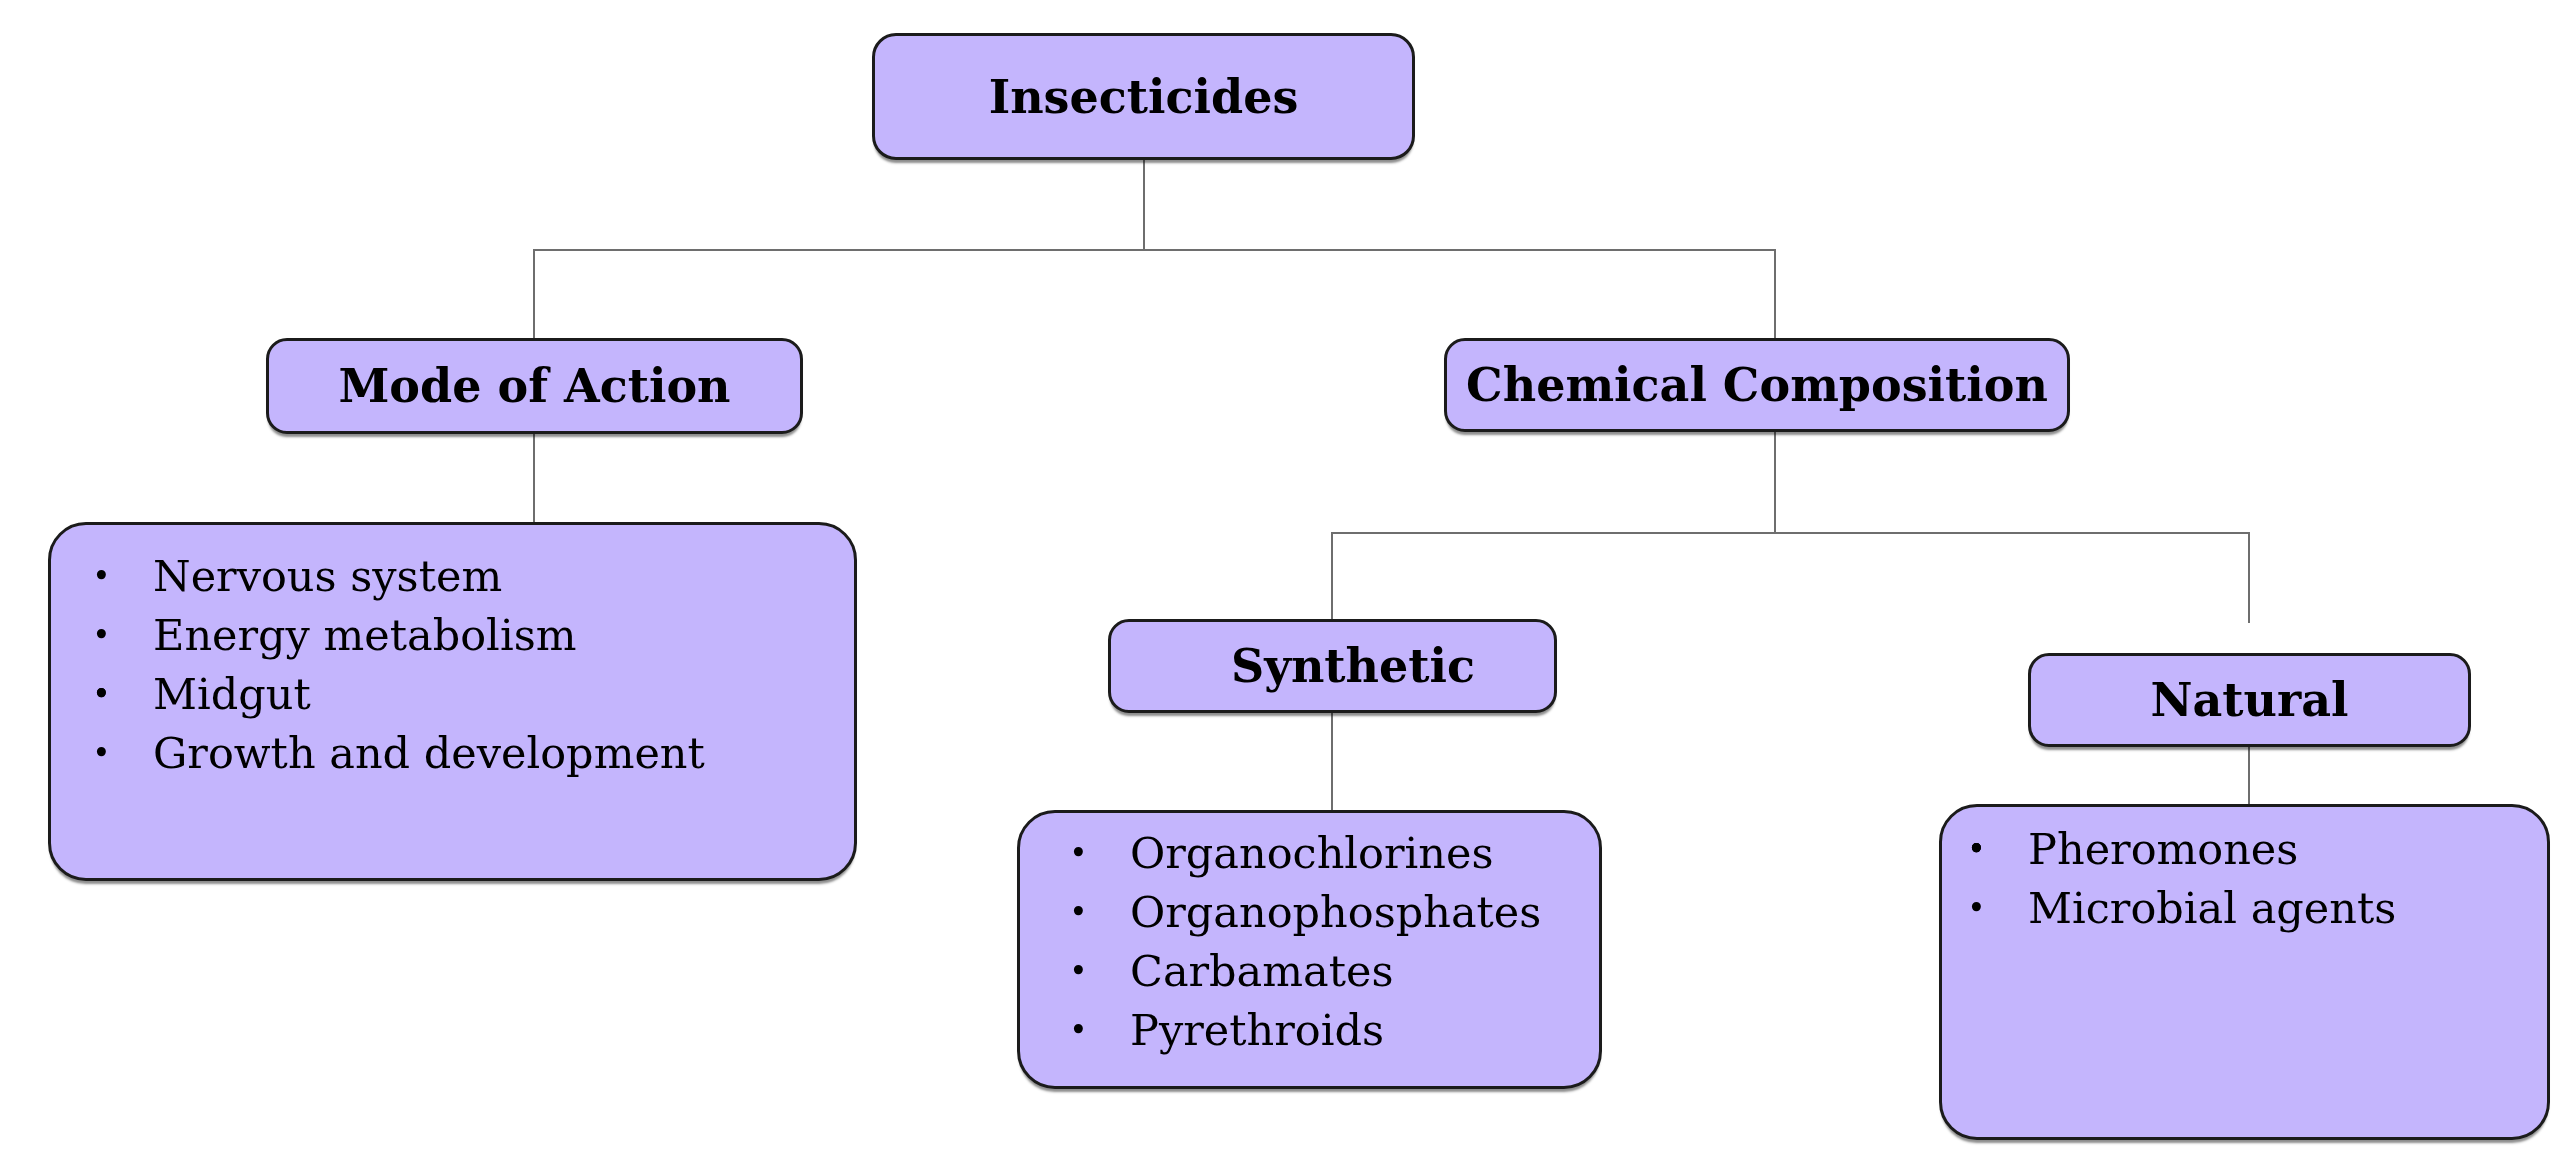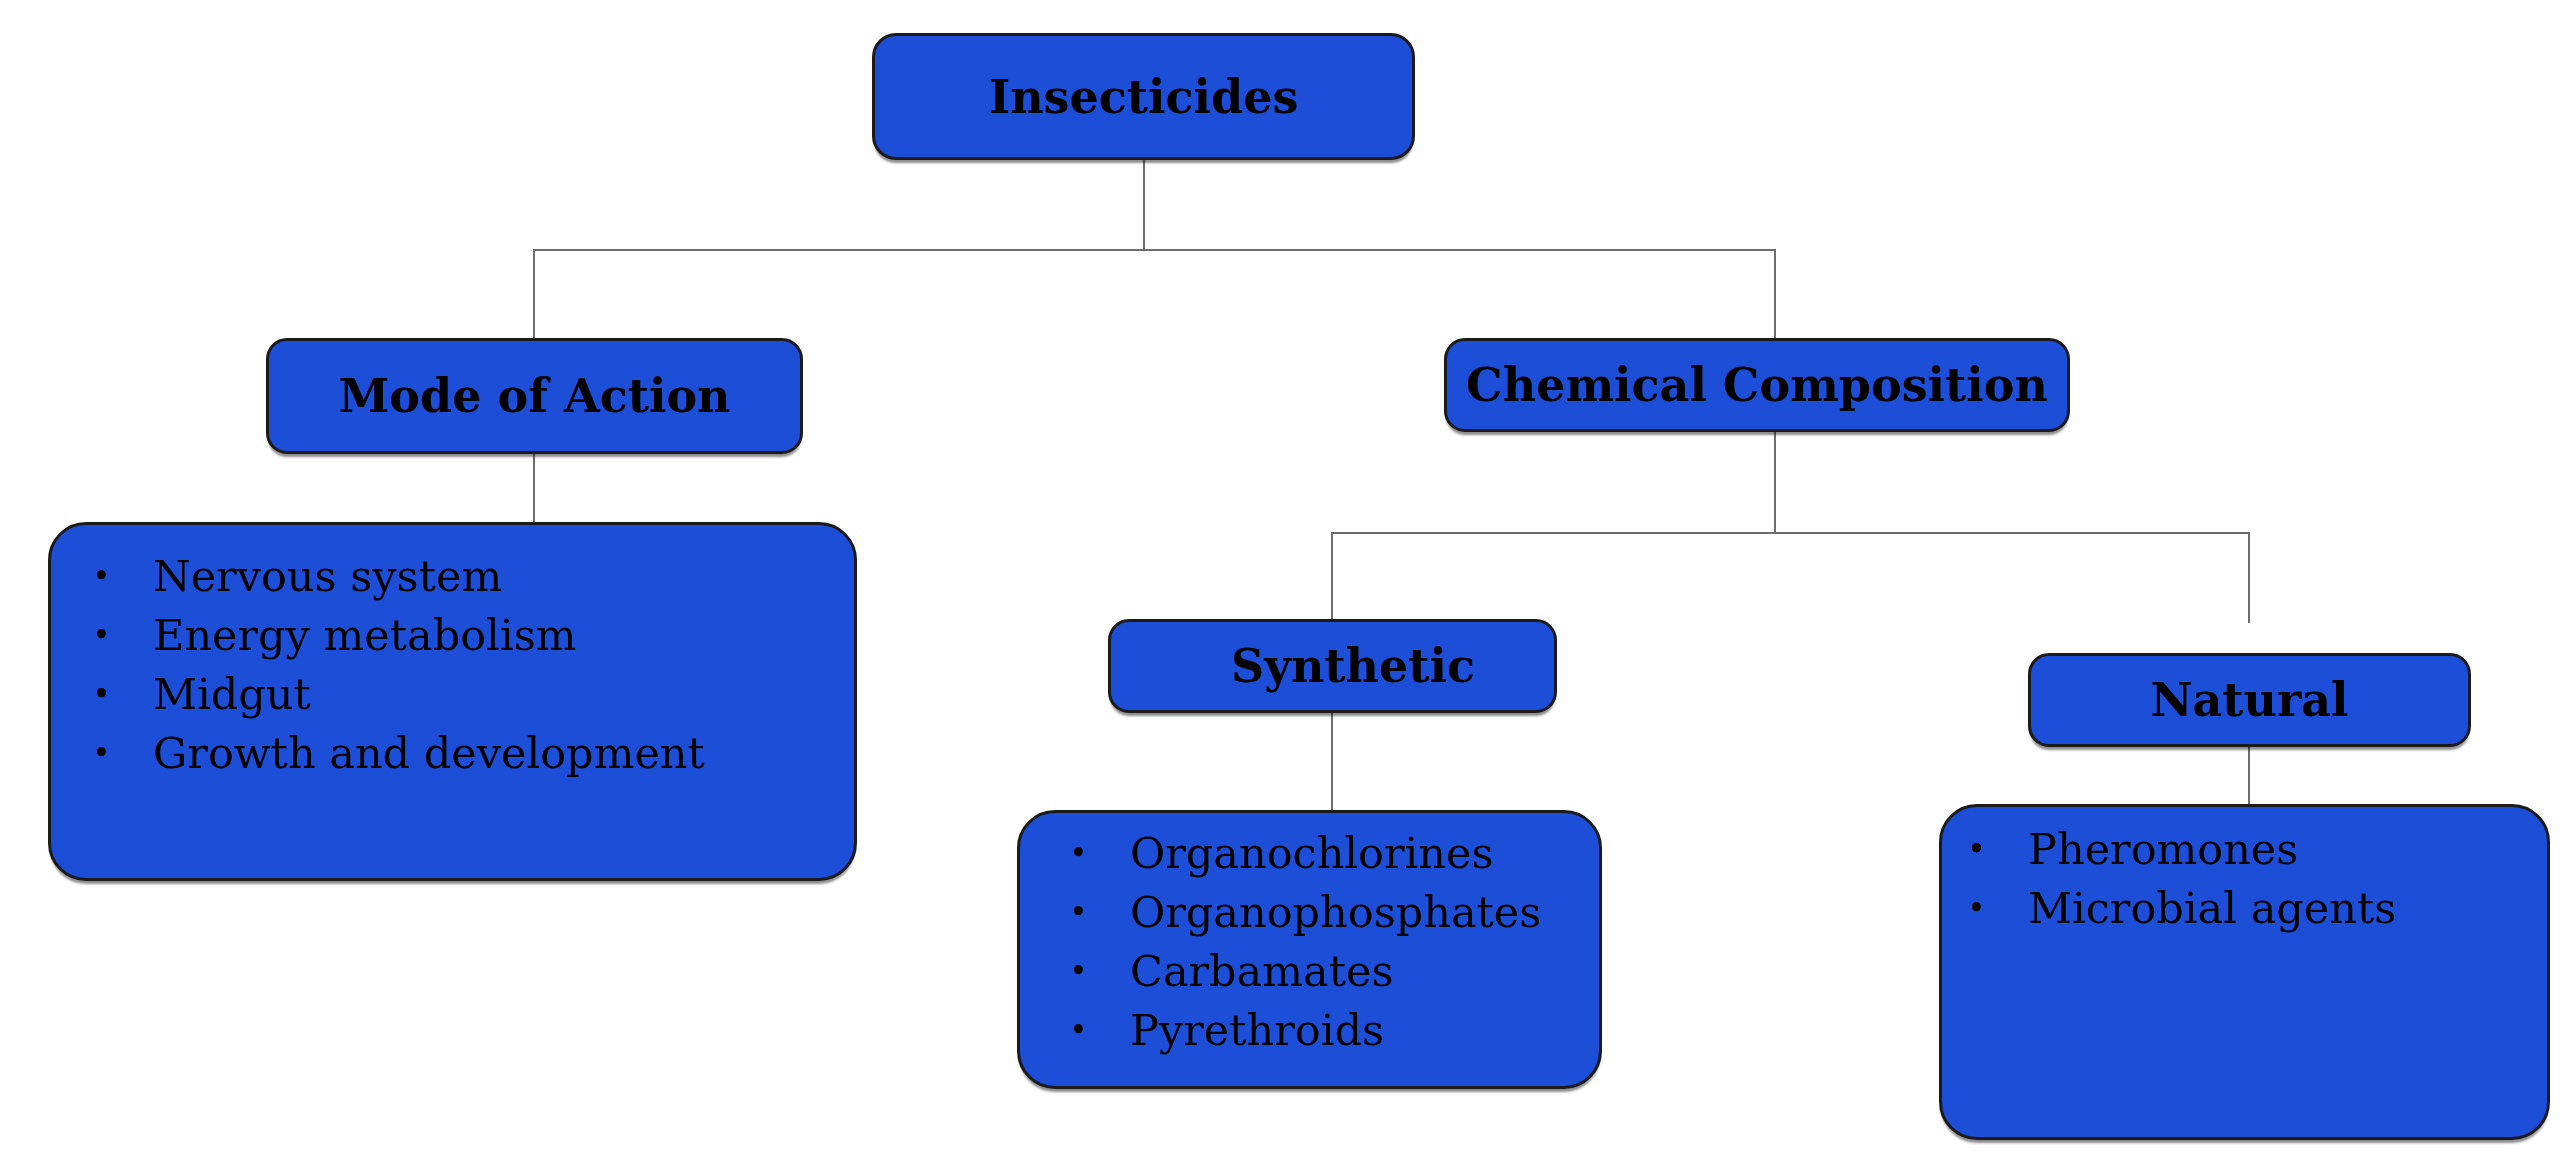--- a/index.html
+++ b/index.html
@@ -34,40 +34,40 @@
   #ln-h2             { left: 1331px; top: 532px;  width: 919px; }
   #ln-syn-drop       { left: 1331px; top: 532px;  height: 88px; }
   #ln-nat-drop       { left: 2248px; top: 532px;  height: 91px; }
   #ln-syn-list-drop  { left: 1331px; top: 712px;  height: 100px; }
   #ln-nat-list-drop  { left: 2248px; top: 714px;  height: 92px; }
 
   
   .box {
     position: absolute;
     box-sizing: border-box;
-    background: #1d4ed8;
+    background: #c4b5fd;
     border: 3.2px solid #1b1b1b;
     box-shadow: 0 4.8px 2.4px -2.4px rgba(0,0,0,0.45);
   }
   .heading {
     display: flex;
     align-items: center;
     justify-content: center;
     font-weight: 700;
     font-size: 46px;
     border-radius: 21px;
     text-align: center;
   }
   .listbox {
     border-radius: 38px;
     font-size: 43px;
   }
 
   #box-root     { left: 872px; top: 33px;   width: 543px;  height: 127px; border-radius: 24px; }
-  #box-moa      { left: 266px;  top: 338px;  width: 537px;  height: 116px; }
+  #box-moa      { left: 266px;  top: 338px;  width: 537px;  height: 96px; }
   #box-cc       { left: 1444px; top: 338px;  width: 626px;  height: 94px; }
   #box-syn      { left: 1108px; top: 619px;  width: 449px;  height: 94px; padding-left: 41px; }
   #box-nat      { left: 2028px; top: 621px;  width: 443px;  height: 94px; margin-top: 32px; }
 
   #box-moa-list { left: 48px;   top: 522px;  width: 809px; height: 359px; padding: 22px 16px 0 38px; }
   #box-syn-list { left: 1017px; top: 810px; width: 585px;  height: 279px; padding: 11px 16px 0 46px; }
   #box-nat-list { left: 1939px; top: 804px; width: 611px;  height: 336px; padding: 12.7px 16px 0 22px; }
 
   .listbox ul {
     list-style: none;

